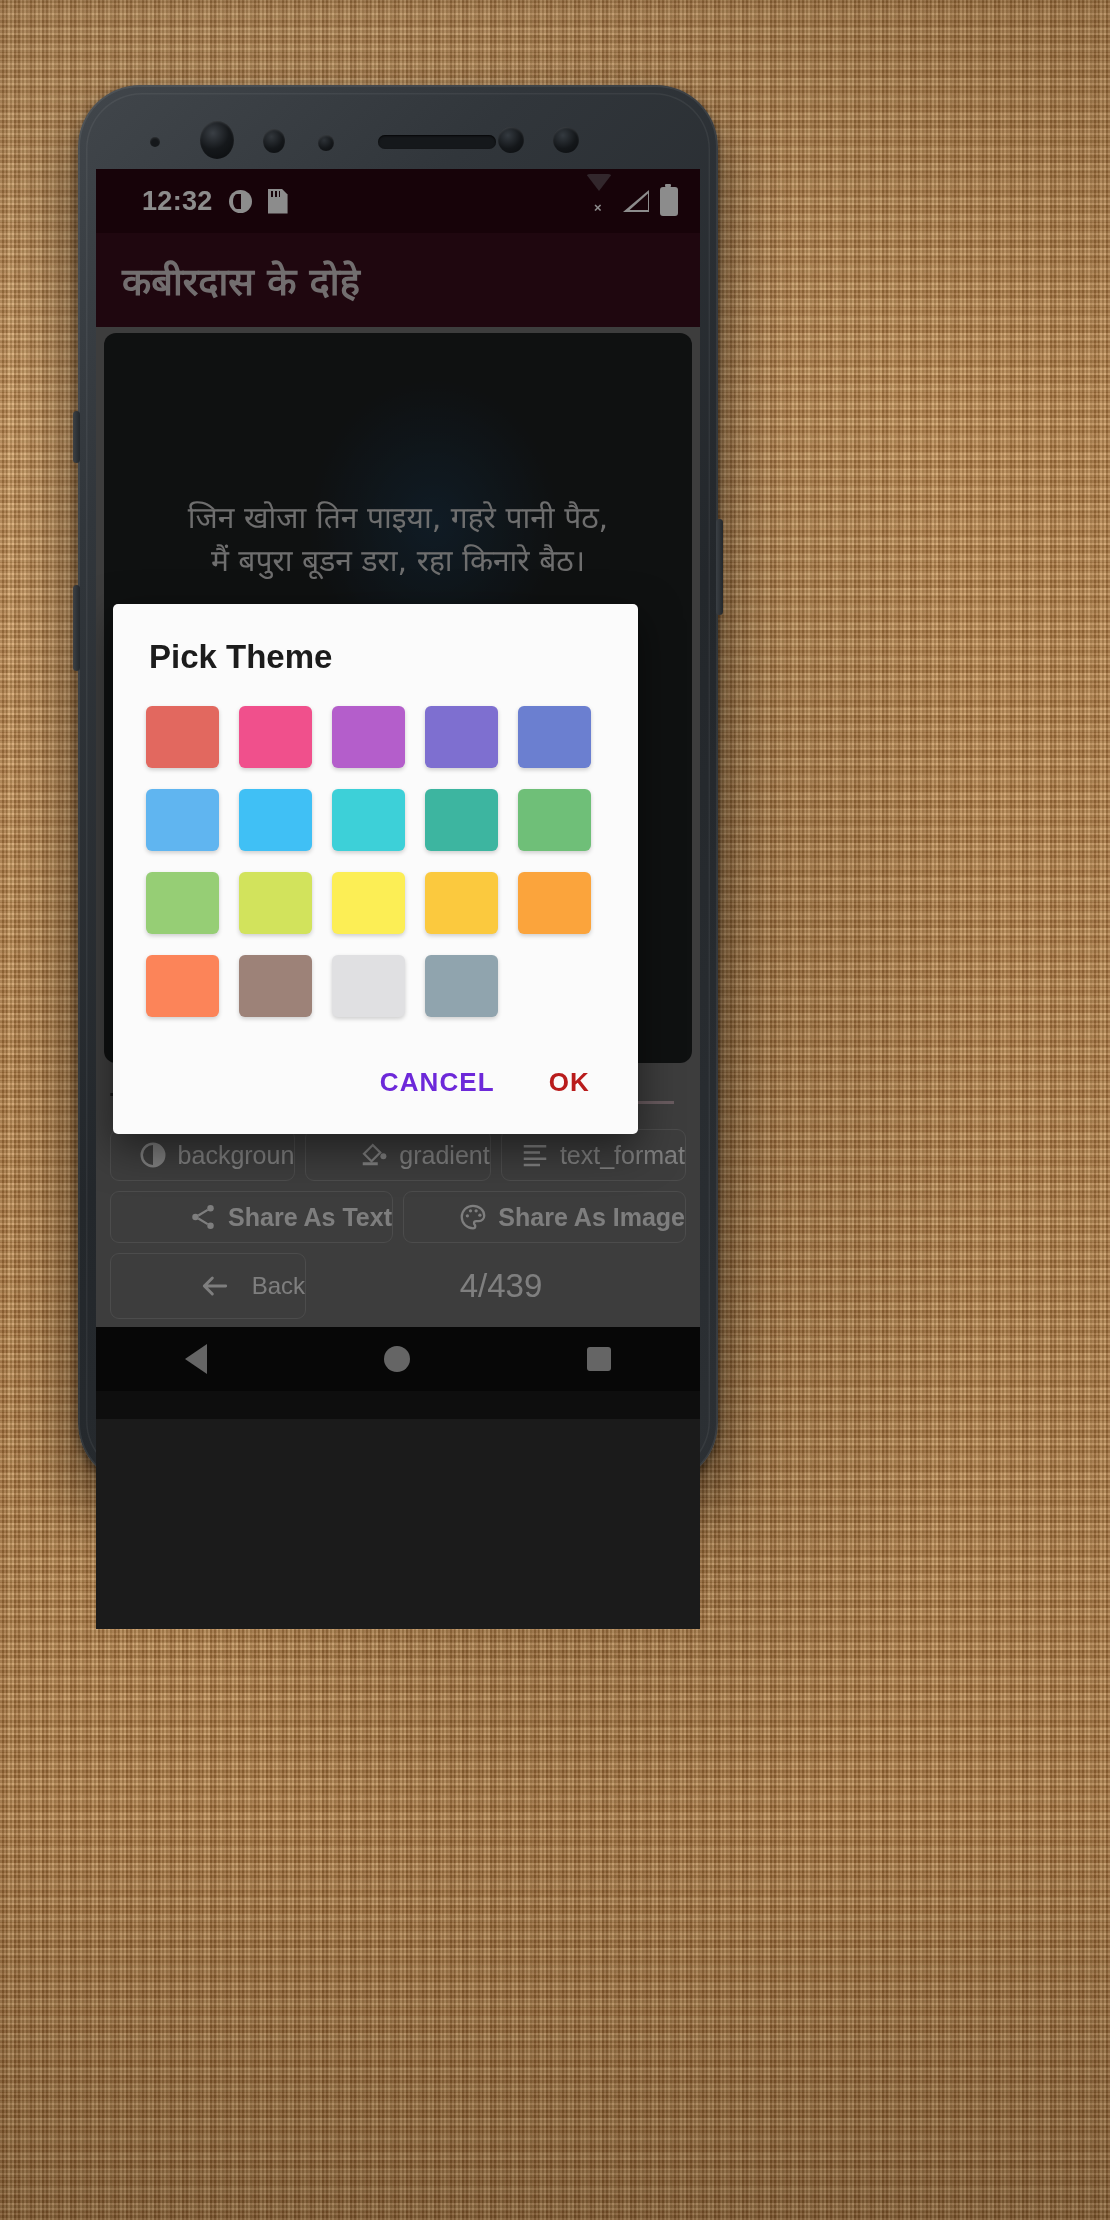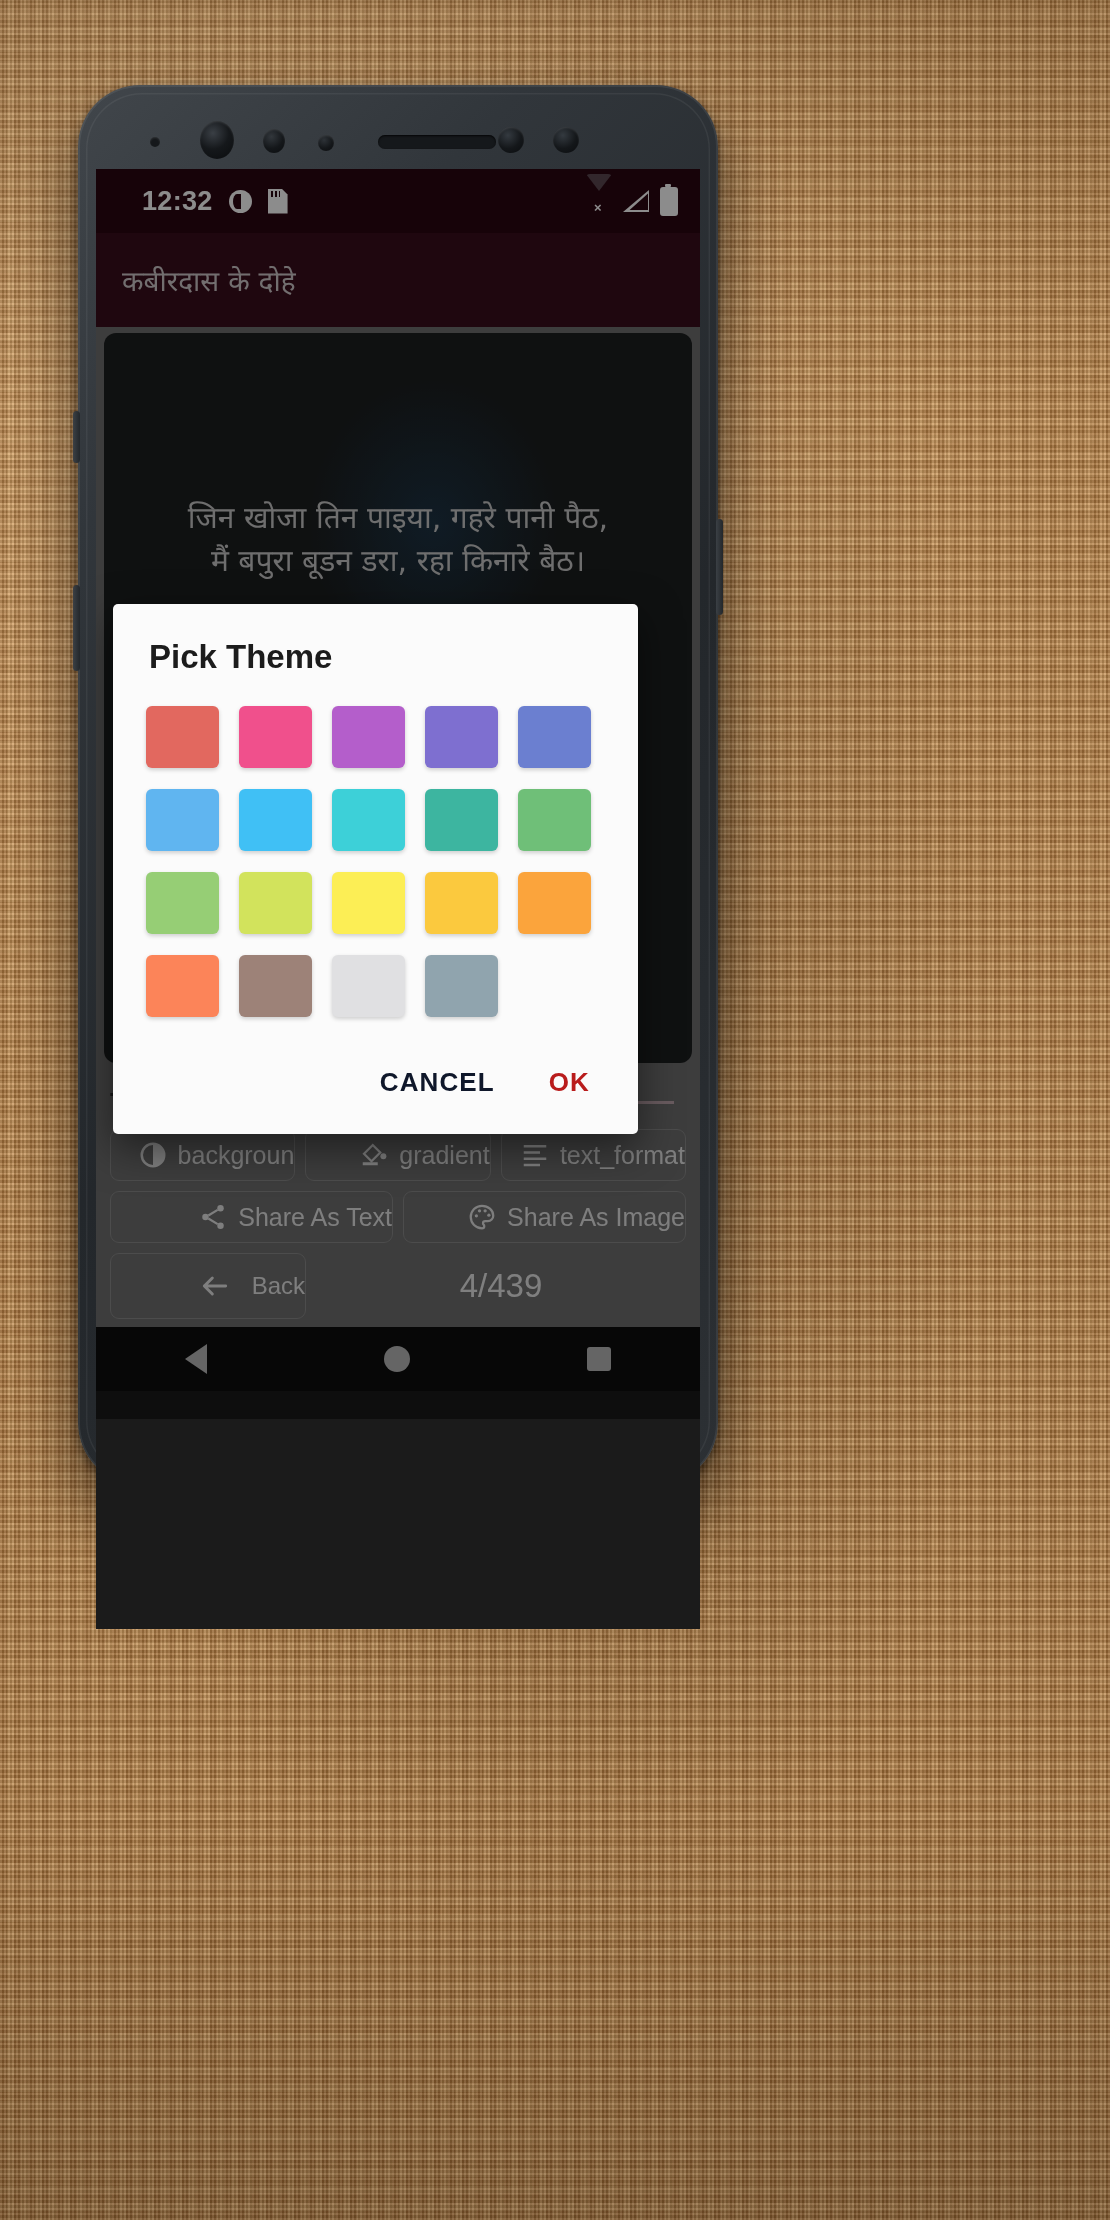--- a/index.html
+++ b/index.html
@@ -86,21 +86,21 @@
     border-top:17px solid #5b4750;border-radius:4px;}
   .icon-wifi .x{position:absolute;left:8px;bottom:-2px;font-size:13px;color:#fff;font-weight:bold;line-height:1;}
   .icon-sig{width:26px;height:22px;background:#fff;clip-path:polygon(100% 0,100% 100%,0 100%);position:relative;}
   .icon-sig:after{content:"";position:absolute;right:1px;top:2px;width:20px;height:18px;
     background:#2a0712;clip-path:polygon(100% 8%,100% 100%,8% 100%);}
   .icon-bat{width:14px;height:25px;border:2px solid #fff;border-radius:3px;background:#fff;position:relative;}
   .icon-bat:before{content:"";position:absolute;left:3px;top:-5px;width:6px;height:3px;background:#fff;border-radius:1px;}
 
   
   #appbar{height:94px;background:#3a0d1c;display:flex;align-items:center;padding:0 26px;}
-  #appbar-title{color:#cfc9cb;font-size:28px;font-weight:normal;
+  #appbar-title{color:#cfc9cb;font-size:38px;font-weight:bold;
     font-family:"DejaVu Sans","Liberation Sans",sans-serif;}
 
   
   #content{position:relative;height:742px;background:#6f6f6f;padding:8px 6px 0 6px;box-sizing:border-box;}
   #quote-card{
     position:absolute;left:8px;top:6px;width:588px;height:730px;border-radius:12px;
     background:
       radial-gradient(ellipse 200px 230px at 56% 26%, rgba(30,58,80,.75) 0%, rgba(22,26,30,0) 62%),
       radial-gradient(ellipse 260px 300px at 52% 78%, rgba(40,30,18,.55) 0%, rgba(22,26,30,0) 64%),
       #1d1f20;
@@ -124,21 +124,21 @@
   #slider-thumb{position:absolute;left:14px;top:7px;width:19px;height:19px;border-radius:50%;background:#e0607f;
     box-shadow:0 0 0 7px rgba(224,96,127,.18);}
 
   .btn{
     border:1.6px solid #8a8a8a;border-radius:9px;background:#6f6f6f;
     display:flex;align-items:center;justify-content:flex-end;gap:10px;
     color:#e6e6e6;font-size:25px;height:52px;box-sizing:border-box;
   }
   #btnrow1{display:flex;gap:10px;padding:0 14px;margin-bottom:10px;}
   #btnrow1 .btn{flex:1;}
-  #btnrow2{display:flex;gap:10px;padding:0 14px;margin-bottom:10px;}
+  #btnrow2{display:flex;gap:10px;padding:0 14px;margin-bottom:10px;font-weight:bold;}
   #btnrow2 .btn{flex:1;}
   #navrow{display:flex;align-items:center;gap:10px;padding:0 14px 8px 14px;}
   #navrow .btn{width:196px;height:66px;font-size:24px;gap:16px;}
   #page-indicator{flex:1;text-align:center;color:#e8e8e8;font-size:33px;}
 
   .g-ico{width:30px;height:30px;flex:0 0 auto;}
 
   
   #navbar{height:64px;background:#0d0d0d;display:flex;align-items:center;justify-content:space-around;}
   .nav-back{width:0;height:0;border-top:15px solid transparent;border-bottom:15px solid transparent;border-right:22px solid #b9b9b9;}
@@ -313,19 +313,19 @@
             <div class="swatch" style="background: rgb(251, 164, 60);"></div>
           </div>
           <div class="swatch-row">
             <div class="swatch" style="background: rgb(252, 132, 89);"></div>
             <div class="swatch" style="background: rgb(157, 130, 120);"></div>
             <div class="swatch" style="background: rgb(224, 224, 226);"></div>
             <div class="swatch" style="background: rgb(144, 164, 174);"></div>
           </div>
         </div>
       <div id="dialog-actions">
-        <button class="dlg-btn" style="color: #0f172a;">CANCEL</button>
+        <button class="dlg-btn" style="color: #6d28d9;">CANCEL</button>
         <button class="dlg-btn" style="color: #b91c1c;">OK</button>
       </div>
     </div>
 
   </div>
 </div>
 
 </body></html>

